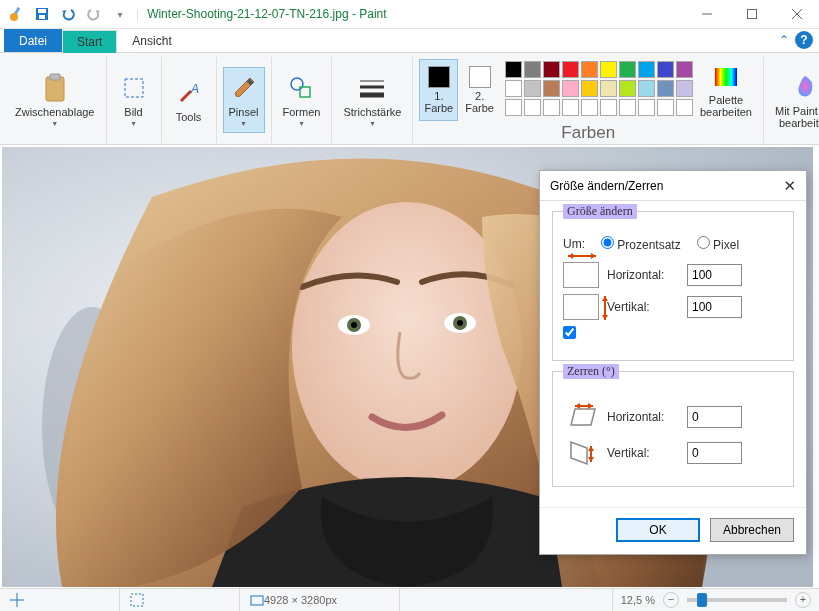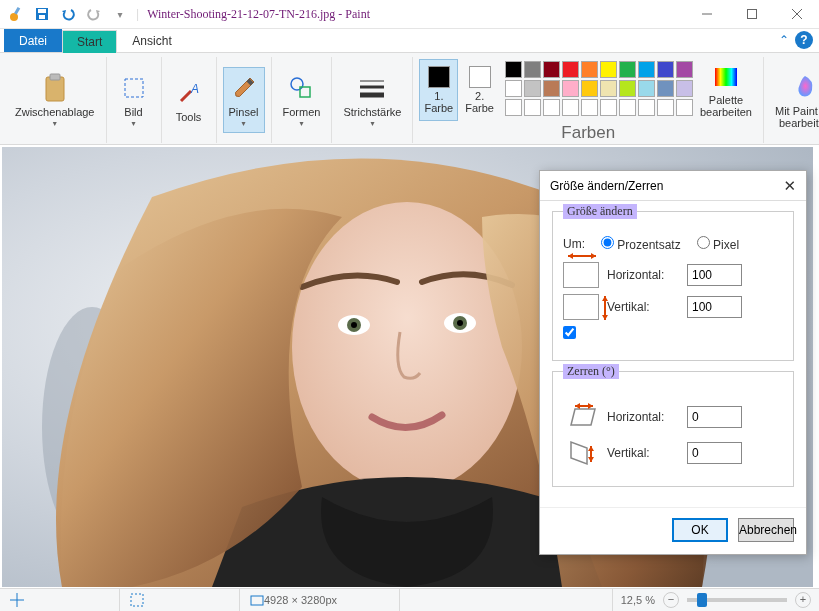--- a/index.html
+++ b/index.html
@@ -2,21 +2,21 @@
 <html><head>
 <meta charset="utf-8">
 <style>
 * { box-sizing: border-box; margin: 0; padding: 0; font-family: 'Segoe UI', Tahoma, sans-serif; }
 body { width: 819px; height: 611px; background: #fff; overflow: hidden; position: relative; font-size: 12px; }
 
 
 .titlebar { height: 29px; background: #fff; display: flex; align-items: center; border-bottom: 1px solid #e5e5e5; position: relative; }
 .titlebar .qat { display: flex; align-items: center; gap: 4px; padding: 0 5px; }
 .titlebar .qat-icon { width: 22px; height: 22px; display: flex; align-items: center; justify-content: center; cursor: pointer; }
-.titlebar .title-text { color: #701a75; font-size: 12px; margin-left: 8px; flex: 1; font-family: Liberation Serif, serif; }
+.titlebar .title-text { color: #15803d; font-size: 12px; margin-left: 8px; flex: 1; }
 .titlebar .winbtns { display: flex; }
 .titlebar .winbtn { width: 45px; height: 29px; display: flex; align-items: center; justify-content: center; color: #666; cursor: pointer; }
 
 
 .tabs { height: 24px; background: #fff; display: flex; align-items: flex-end; border-bottom: 1px solid #dadada; padding-left: 4px; position: relative; }
 .tab { padding: 4px 14px; font-size: 12px; color: #333; cursor: pointer; border: 1px solid transparent; border-bottom: none; margin-top: 18px; }
 .tab.file { background: #1979ca; color: #fff; }
 .tab.active { background: #14b8a6; border-color: #dadada; position: relative; top: 1px; }
 .tabs .collapse { position: absolute; right: 30px; top: 4px; color: #1979ca; cursor: pointer; }
 .tabs .help { position: absolute; right: 6px; top: 2px; width: 18px; height: 18px; background: #1979ca; color: #fff; border-radius: 50%; text-align: center; line-height: 18px; font-weight: bold; cursor: pointer; }
@@ -48,21 +48,21 @@
 .dlg-title .close { margin-left: auto; cursor: pointer; font-size: 15px; color: #333; }
 .dlg-body { padding: 10px 12px; font-size: 12px; color: #333; }
 .fieldset { border: 1px solid #ccc; padding: 10px 10px 12px 10px; margin-bottom: 10px; }
 .fieldset .legend { position: relative; top: -18px; background: #c4b5fd; padding: 0 4px; display: inline-block; margin-bottom: -10px; font-family: Liberation Serif, serif; }
 .row { display: flex; align-items: center; margin: 6px 0; gap: 0; }
 .row .thumb { width: 36px; height: 26px; border: 1px solid #999; background: #fff; position: relative; margin-right: 8px; }
 .row .lbl { width: 80px; }
 .row input[type=text] { width: 55px; height: 22px; border: 1px solid #888; padding: 0 4px; text-align: left; font-size: 12px; }
 .radio-row { display: flex; align-items: center; gap: 16px; margin-bottom: 10px; }
 .dlg-buttons { display: flex; gap: 10px; padding: 10px 12px 12px 12px; justify-content: flex-end; border-top: 1px solid #eee; }
-.dlg-buttons button { width: 56px; height: 24px; font-size: 12px; border: 1px solid #888; background: #e1e1e1; cursor: pointer; }
+.dlg-buttons button { width: 84px; height: 24px; font-size: 12px; border: 1px solid #888; background: #e1e1e1; cursor: pointer; }
 .dlg-buttons button.primary { border: 2px solid #0078d4; background: #e5f1fb; }
 
 
 .statusbar { position: absolute; bottom: 0; left: 0; right: 0; height: 23px; background: #f5f6f7; border-top: 1px solid #dadada; display: flex; align-items: center; font-size: 11px; color: #666; }
 .sb-sect { display: flex; align-items: center; padding: 0 10px; border-right: 1px solid #dadada; height: 100%; min-width: 120px; }
 .sb-zoom { margin-left: auto; display: flex; align-items: center; gap: 8px; padding: 0 8px; }
 .zoom-track { width: 100px; height: 4px; background: #ccc; position: relative; }
 .zoom-thumb { position: absolute; left: 10px; top: -5px; width: 10px; height: 14px; background: #1979ca; border-radius: 2px; }
 
 svg { display: block; }

